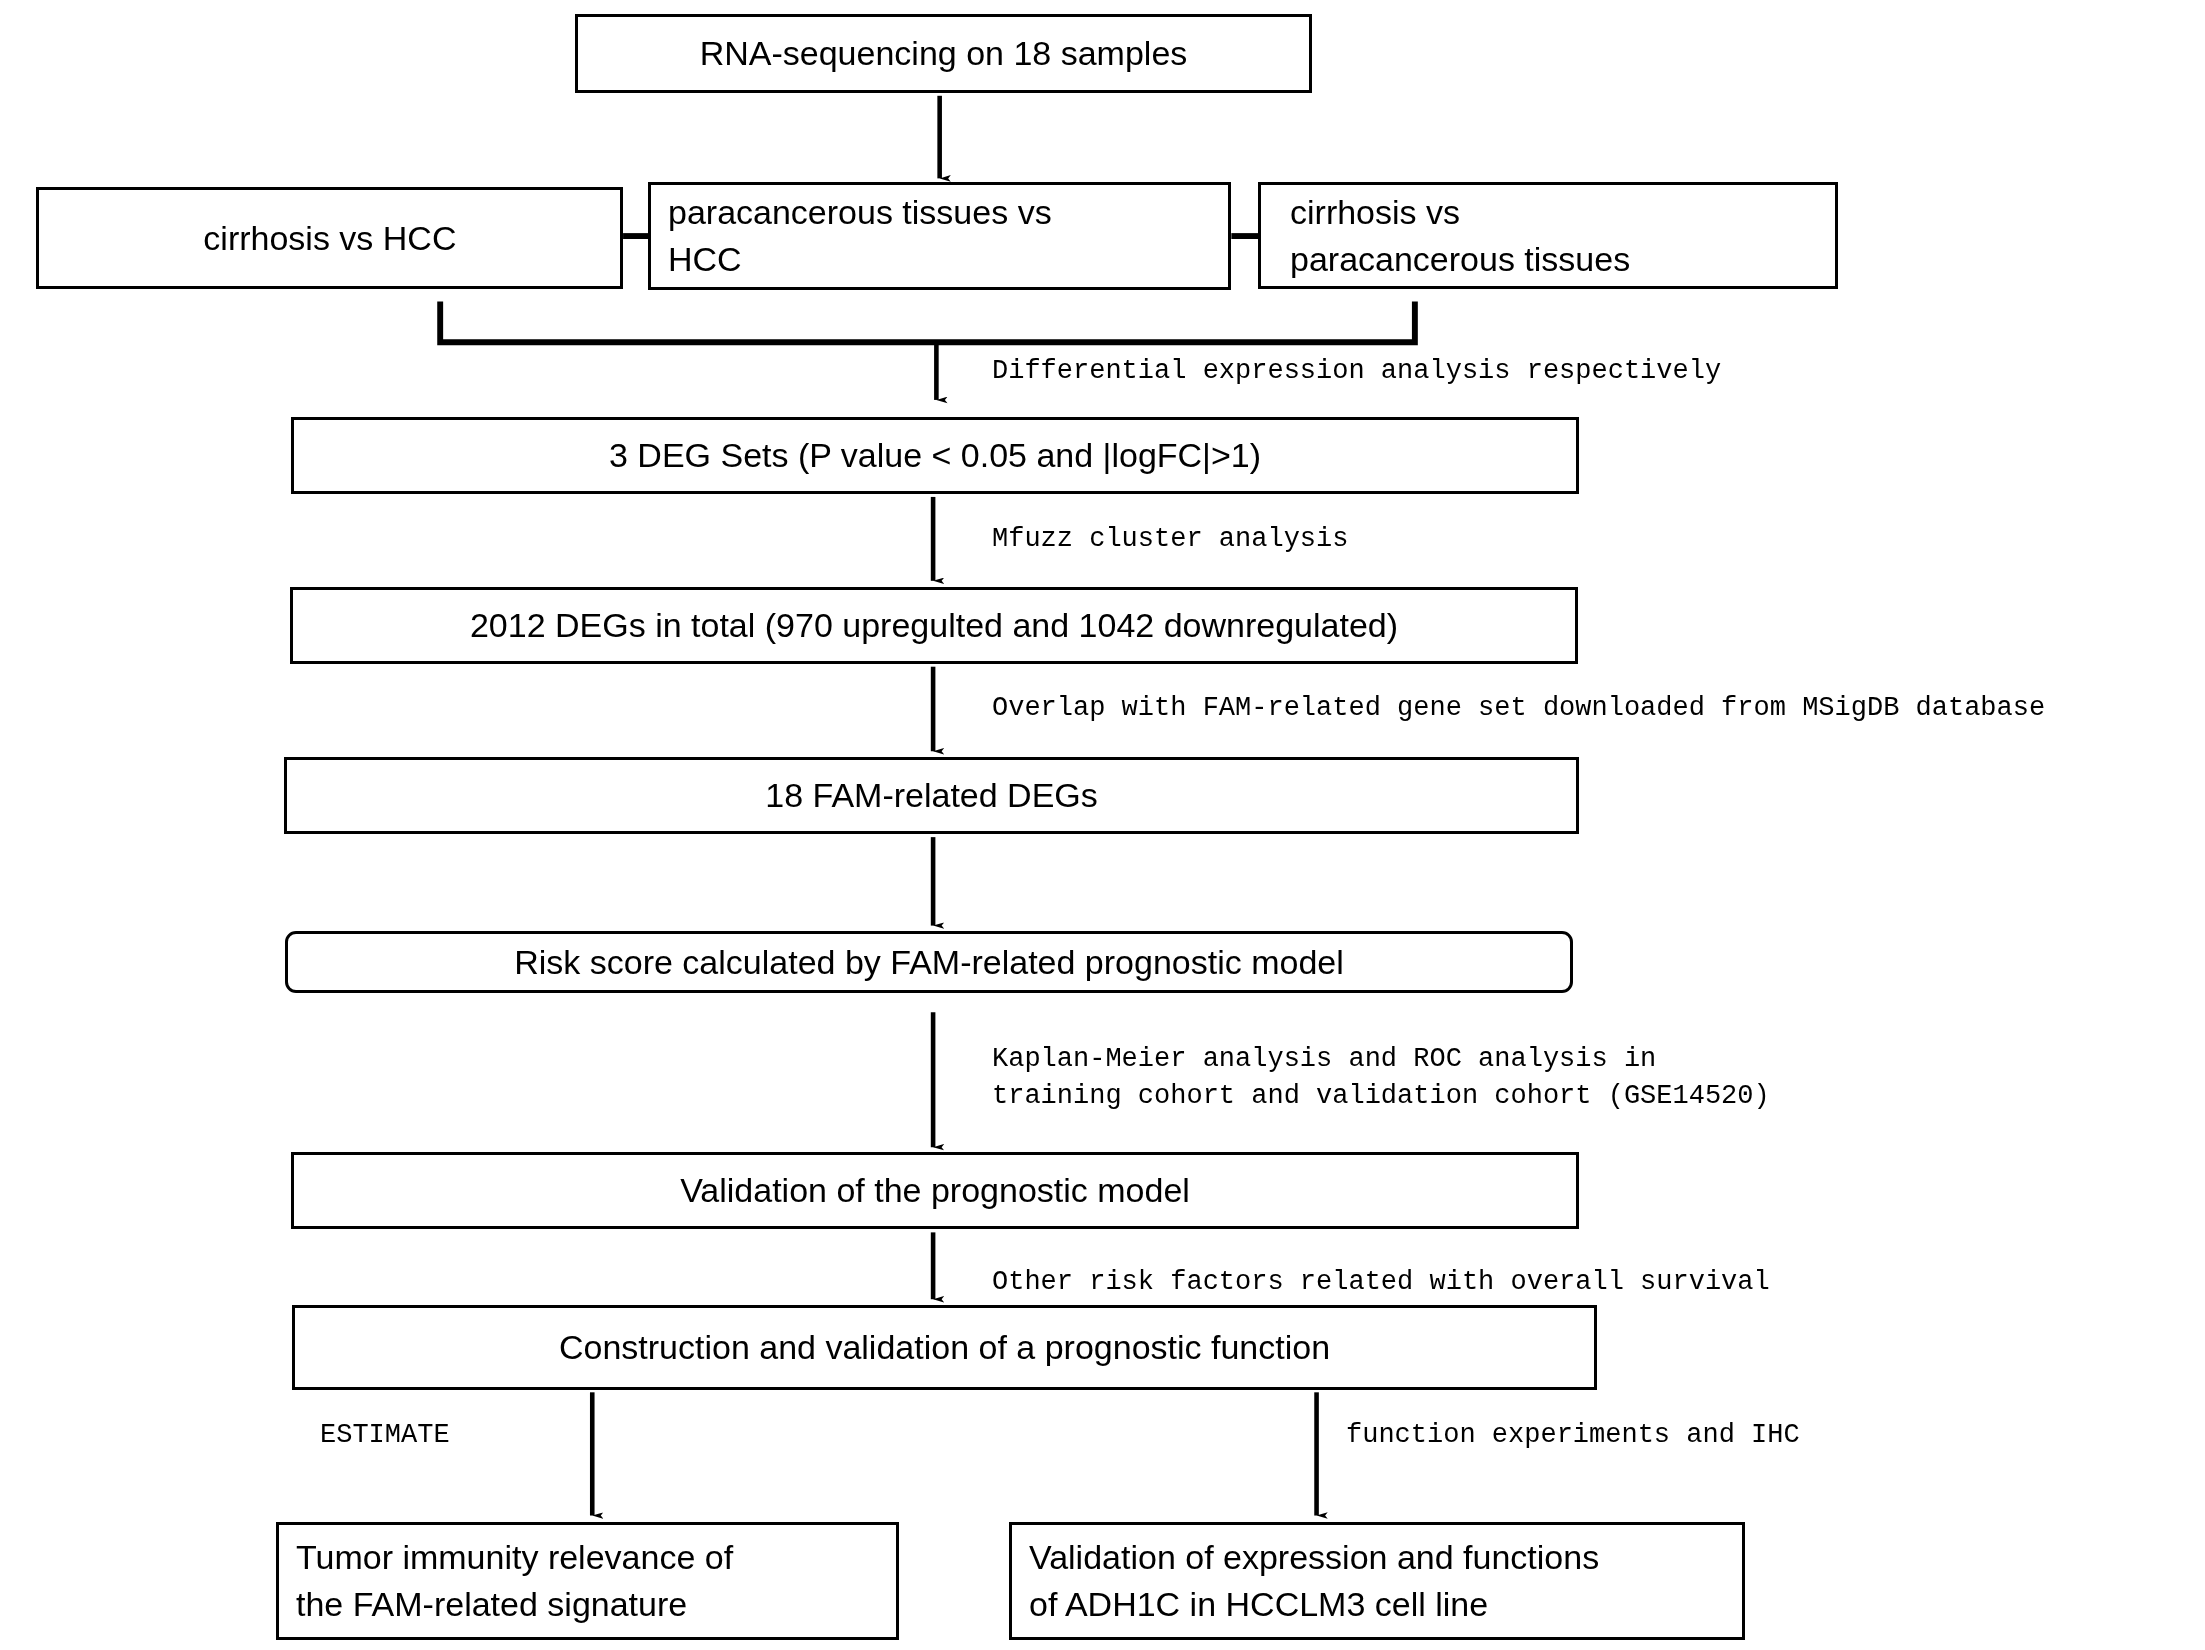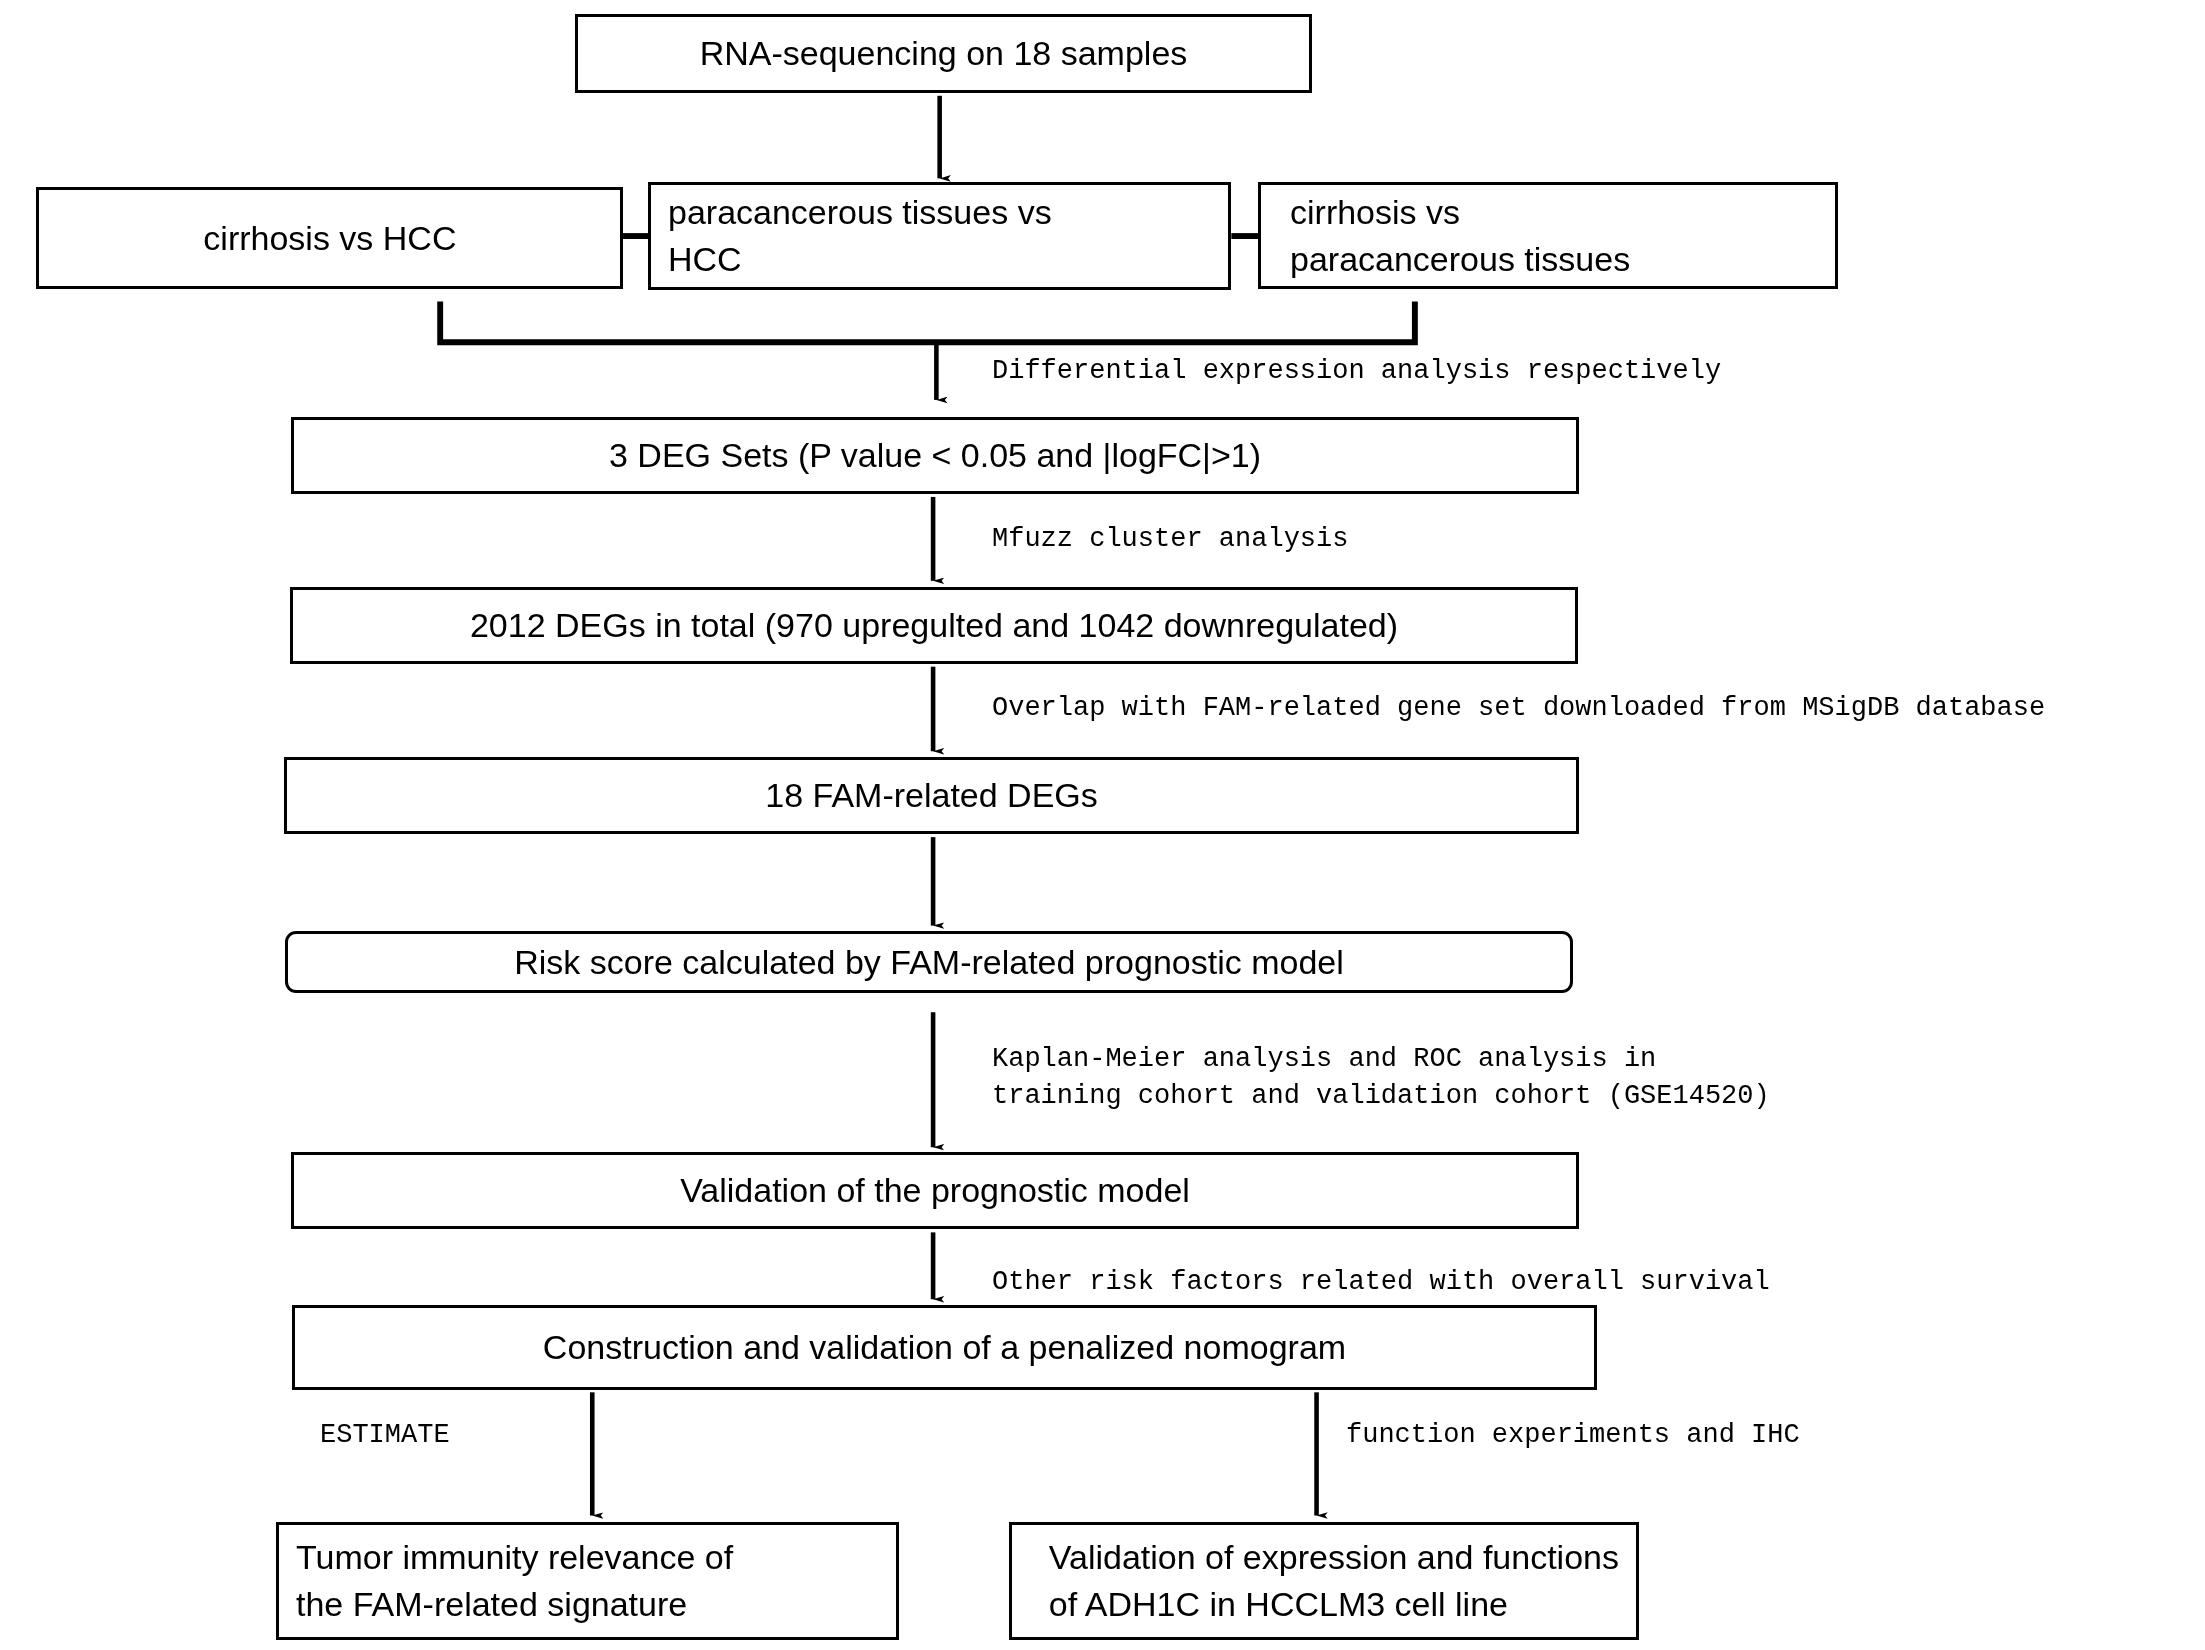--- a/index.html
+++ b/index.html
@@ -128,29 +128,29 @@
 
   <div class="node" style="left:263px; top:931px; width:1288px; height:62px;border-radius:11px;">
     <span class="txt">Risk score calculated by FAM-related prognostic model</span>
   </div>
 
   <div class="node" style="left:269px; top:1152px; width:1288px; height:77px;">
     <span class="txt">Validation of the prognostic model</span>
   </div>
 
   <div class="node" style="left:270px; top:1305px; width:1305px; height:85px;">
-    <span class="txt">Construction and validation of a penalized nomogram</span>
+    <span class="txt">Construction and validation of a prognostic function</span>
   </div>
 
   <div class="node left-align" style="left:254px; top:1522px; width:623px; height:118px;">
     <span class="txt">Tumor immunity relevance of
 the FAM-related signature</span>
   </div>
 
-  <div class="node left-align" style="left:987px; top:1522px; width:630px; height:118px;justify-content:flex-end;">
+  <div class="node left-align" style="left:987px; top:1522px; width:736px; height:118px;">
     <span class="txt">Validation of expression and functions
 of ADH1C in HCCLM3 cell line</span>
   </div>
 
   <div class="edge-label" style="left:970px; top:353px;">Differential expression analysis respectively</div>
 
   <div class="edge-label" style="left:970px; top:521px;">Mfuzz cluster analysis</div>
 
   <div class="edge-label" style="left:970px; top:690px;">Overlap with FAM-related gene set downloaded from MSigDB database</div>
 

